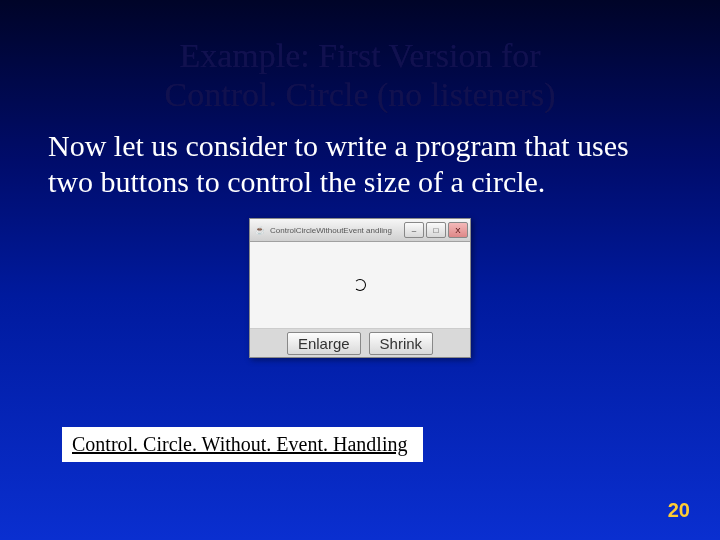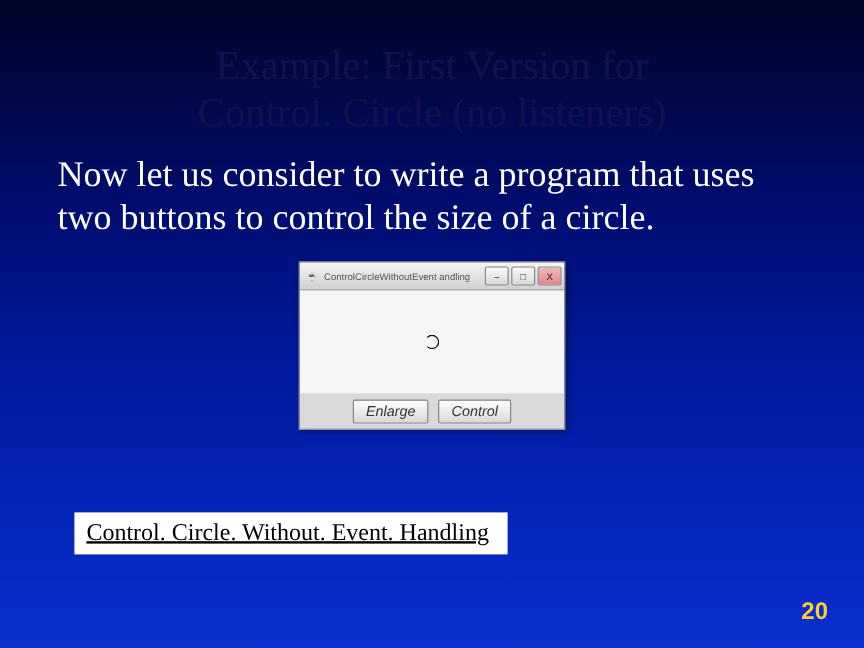--- a/index.html
+++ b/index.html
@@ -103,28 +103,27 @@
   }
   .button-bar {
     height: 28px;
     background: #d9d9d9;
     display: flex;
     align-items: center;
     justify-content: center;
     gap: 8px;
   }
   .app-btn {
-    font-size: 12px;
+    font-size: 15px;
     padding: 2px 10px;
     border: 1px solid #888;
     background: linear-gradient(to bottom, #fdfdfd, #d9d9d9);
     border-radius: 2px;
     color: #333;
     cursor: pointer;
-    font-style: italic;
   }
   .link-box {
     position: absolute;
     left: 62px;
     bottom: 78px;
     background: #ffffff;
     padding: 6px 16px 6px 10px;
     font-size: 20px;
     color: #000;
     text-decoration: underline;
@@ -159,21 +158,21 @@
         <div class="win-btn">–</div>
         <div class="win-btn">□</div>
         <div class="win-btn close">X</div>
       </div>
     </div>
     <div class="canvas-area">
       <div class="circle"></div>
     </div>
     <div class="button-bar">
       <div class="app-btn">Enlarge</div>
-      <div class="app-btn">Control</div>
+      <div class="app-btn">Shrink</div>
     </div>
   </div>
 
   <div class="link-box">Control. Circle. Without. Event. Handling</div>
 
   <div class="page-number">20</div>
 
 </div>
 
 </body></html>

